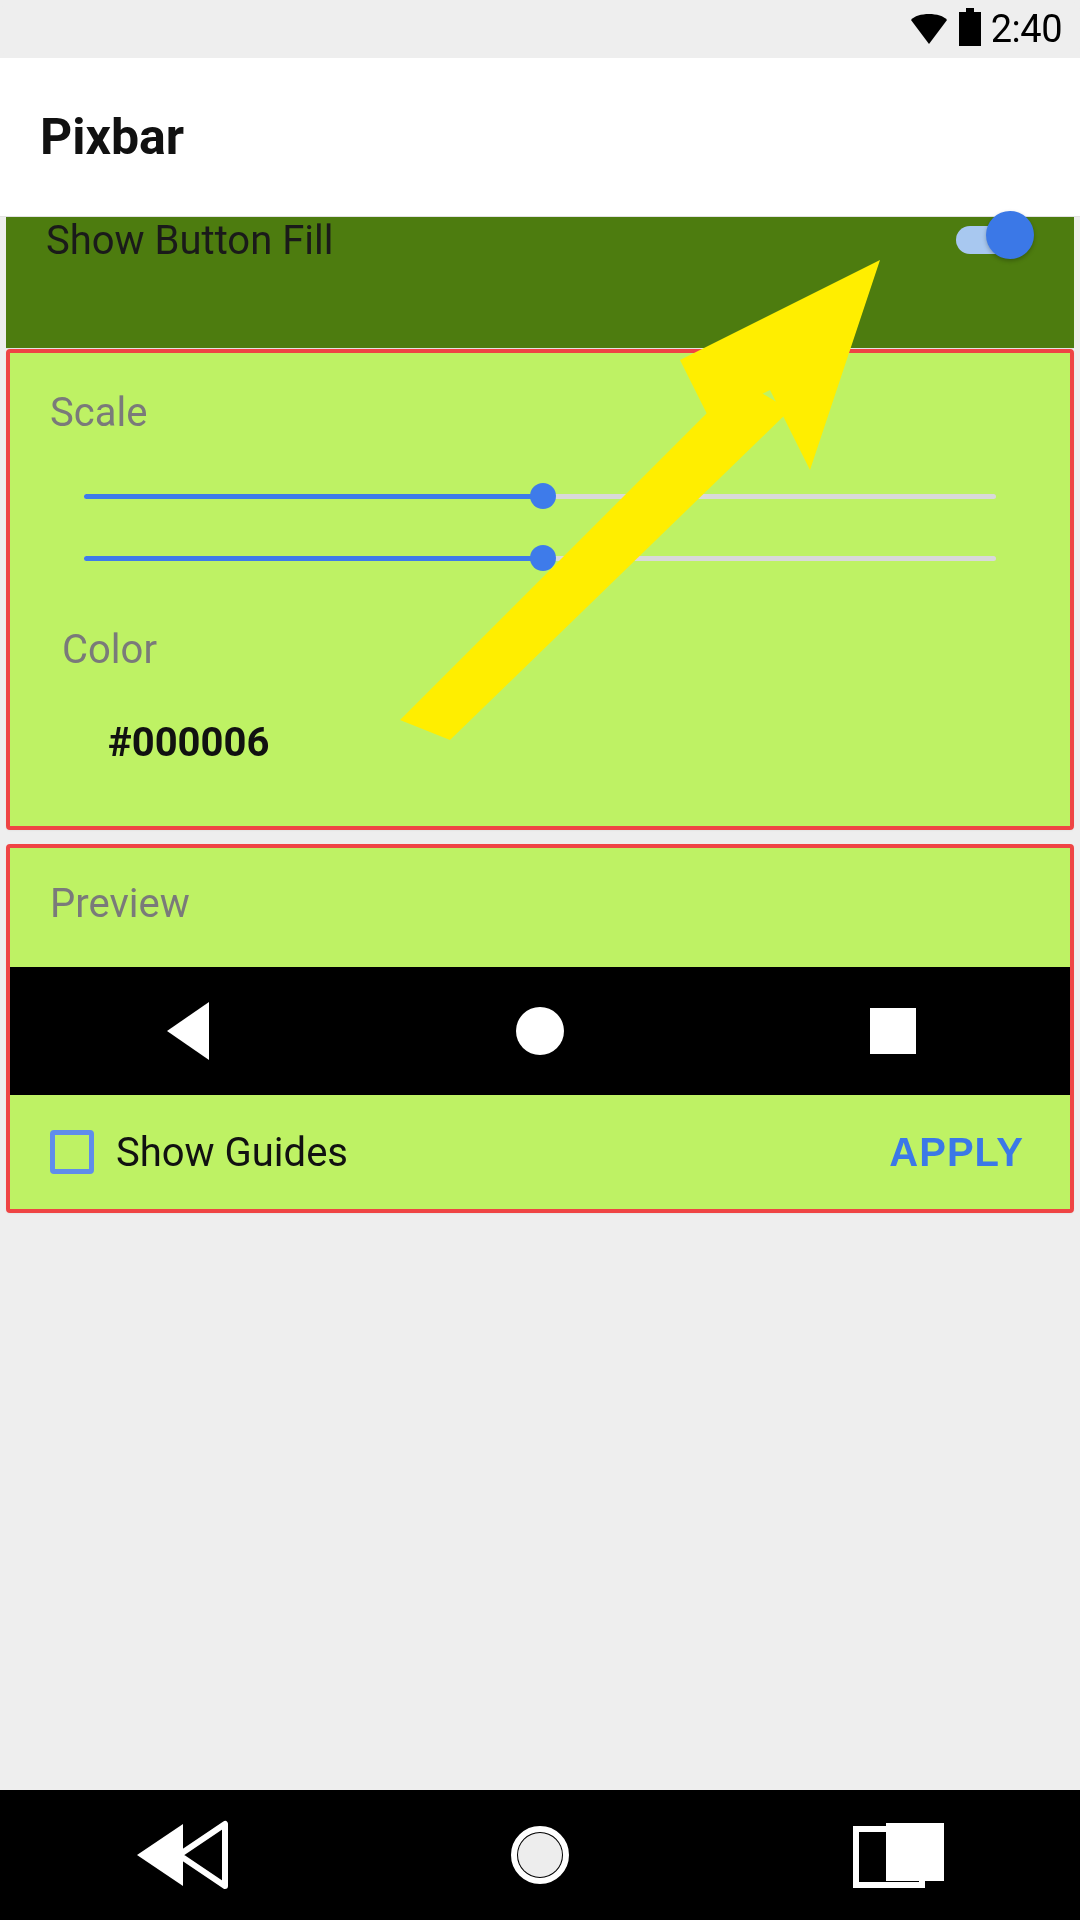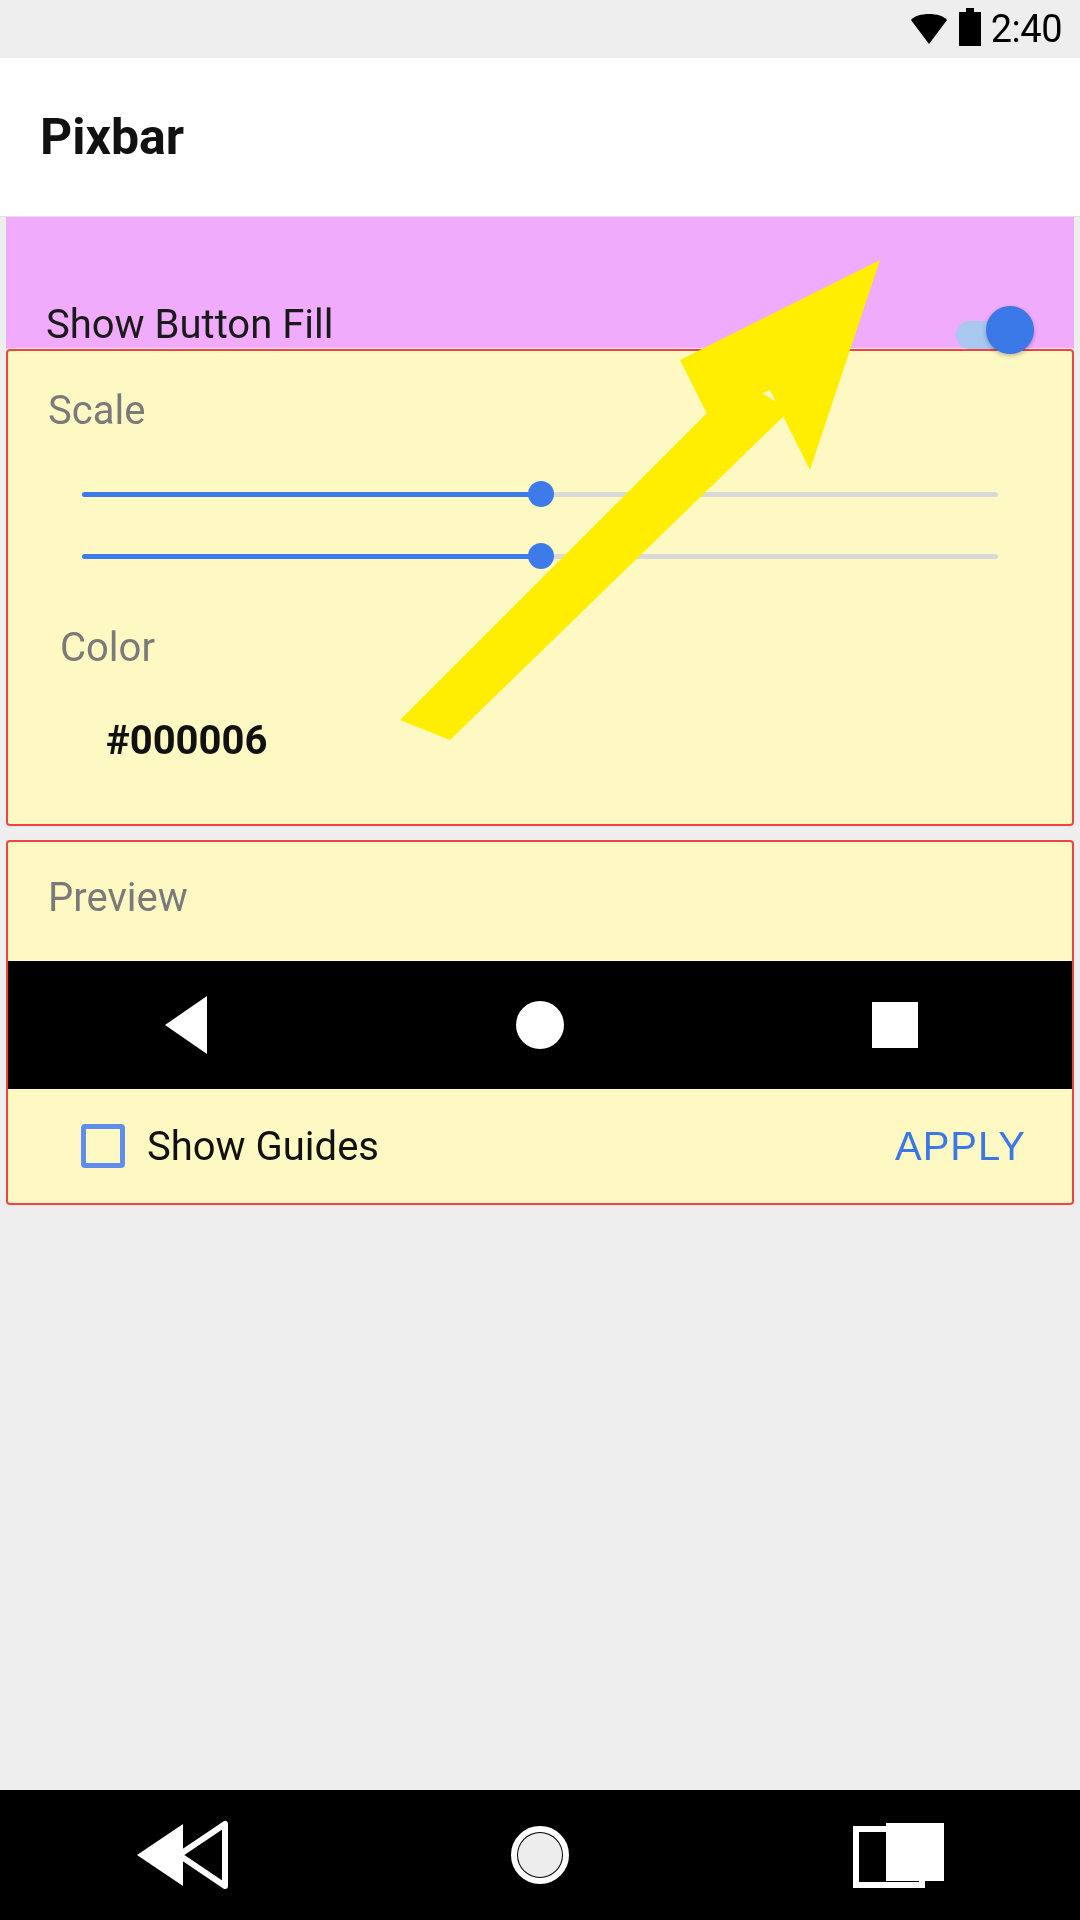--- a/index.html
+++ b/index.html
@@ -7,25 +7,25 @@
   
   
   .status-bar { height: 58px; background: #eeeeee; display: flex; align-items: center; justify-content: flex-end; padding: 0 18px; gap: 10px; border-radius: 14px; }
   .status-time { font-size: 38px; color: #000; letter-spacing: -0.5px; }
   
   
   .app-bar { height: 159px; background: #fff; display: flex; align-items: center; padding: 0 40px; border-bottom: 1px solid #e2e2e2; }
   .app-title { font-size: 50px; font-weight: 700; color: #111; }
   
   
-  .card { background: #fef9c3; border: 2px solid #ef4444; border-radius: 4px; margin: 0 6px; box-shadow: 0 1px 2px rgba(0,0,0,0.04); }
+  .card { background: #bef264; border: 4px solid #ef4444; border-radius: 4px; margin: 0 6px; box-shadow: 0 1px 2px rgba(0,0,0,0.04); }
   .card + .card { margin-top: 14px; }
   
   
-  .toggle-row { height: 132px; background: #f0abfc; display: flex; align-items: flex-end; justify-content: space-between; padding: 0 40px; border-bottom: 1px solid #e4e4e4; margin: 0 6px; }
+  .toggle-row { height: 132px; background: #4d7c0f; display: flex; align-items: flex-start; justify-content: space-between; padding: 0 40px; border-bottom: 1px solid #e4e4e4; margin: 0 6px; }
   .toggle-label { font-size: 40px; color: #1a1a1a; }
   .switch { position: relative; width: 78px; height: 36px; }
   .switch-track { position: absolute; top: 9px; left: 0; width: 64px; height: 28px; background: #a8c8f0; border-radius: 14px; }
   .switch-thumb { position: absolute; right: 0; top: -6px; width: 48px; height: 48px; background: #3b78e7; border-radius: 50%; box-shadow: 0 2px 4px rgba(0,0,0,0.25); }
   
   
   .sliders { padding: 36px 40px 28px 40px; }
   .slider-block { margin-bottom: 18px; }
   .slider-label { font-size: 40px; color: #7a7a7a; margin-bottom: 38px; }
   .slider-wrap { position: relative; height: 44px; padding: 0 34px; }
@@ -38,24 +38,24 @@
   .color-label { font-size: 40px; color: #7a7a7a; margin-bottom: 46px; }
   .color-value { font-size: 40px; font-weight: 700; color: #111; padding-left: 46px; }
   
   
   .preview-label { font-size: 40px; color: #7a7a7a; padding: 32px 40px 40px 40px; }
   .preview-bar { background: #000; height: 128px; display: flex; align-items: center; justify-content: space-around; }
   .preview-bar .btn-slot { width: 240px; display: flex; justify-content: center; align-items: center; }
   
   
   .preview-actions { height: 114px; display: flex; align-items: center; justify-content: space-between; padding: 0 40px; }
-  .check-row { display: flex; align-items: center; gap: 22px; margin-left: 33px; }
+  .check-row { display: flex; align-items: center; gap: 22px; }
   .checkbox { width: 44px; height: 44px; border: 5px solid #5f8deb; border-radius: 4px; }
   .check-label { font-size: 40px; color: #111; }
-  .apply-btn { font-size: 40px; font-weight: 400; color: #3b78e7; letter-spacing: 1px; padding: 10px 6px; background: none; border: none; }
+  .apply-btn { font-size: 40px; font-weight: 700; color: #3b78e7; letter-spacing: 1px; padding: 10px 6px; background: none; border: none; }
   
   
   .annotation-arrow { position: absolute; pointer-events: none; z-index: 100; }
   
   
   .sys-nav { position: absolute; left: 0; right: 0; bottom: 0; height: 130px; background: #000; display: flex; align-items: center; justify-content: space-around; }
   .sys-nav .slot { width: 260px; display: flex; justify-content: center; align-items: center; }
 </style>
 </head>
 <body>

